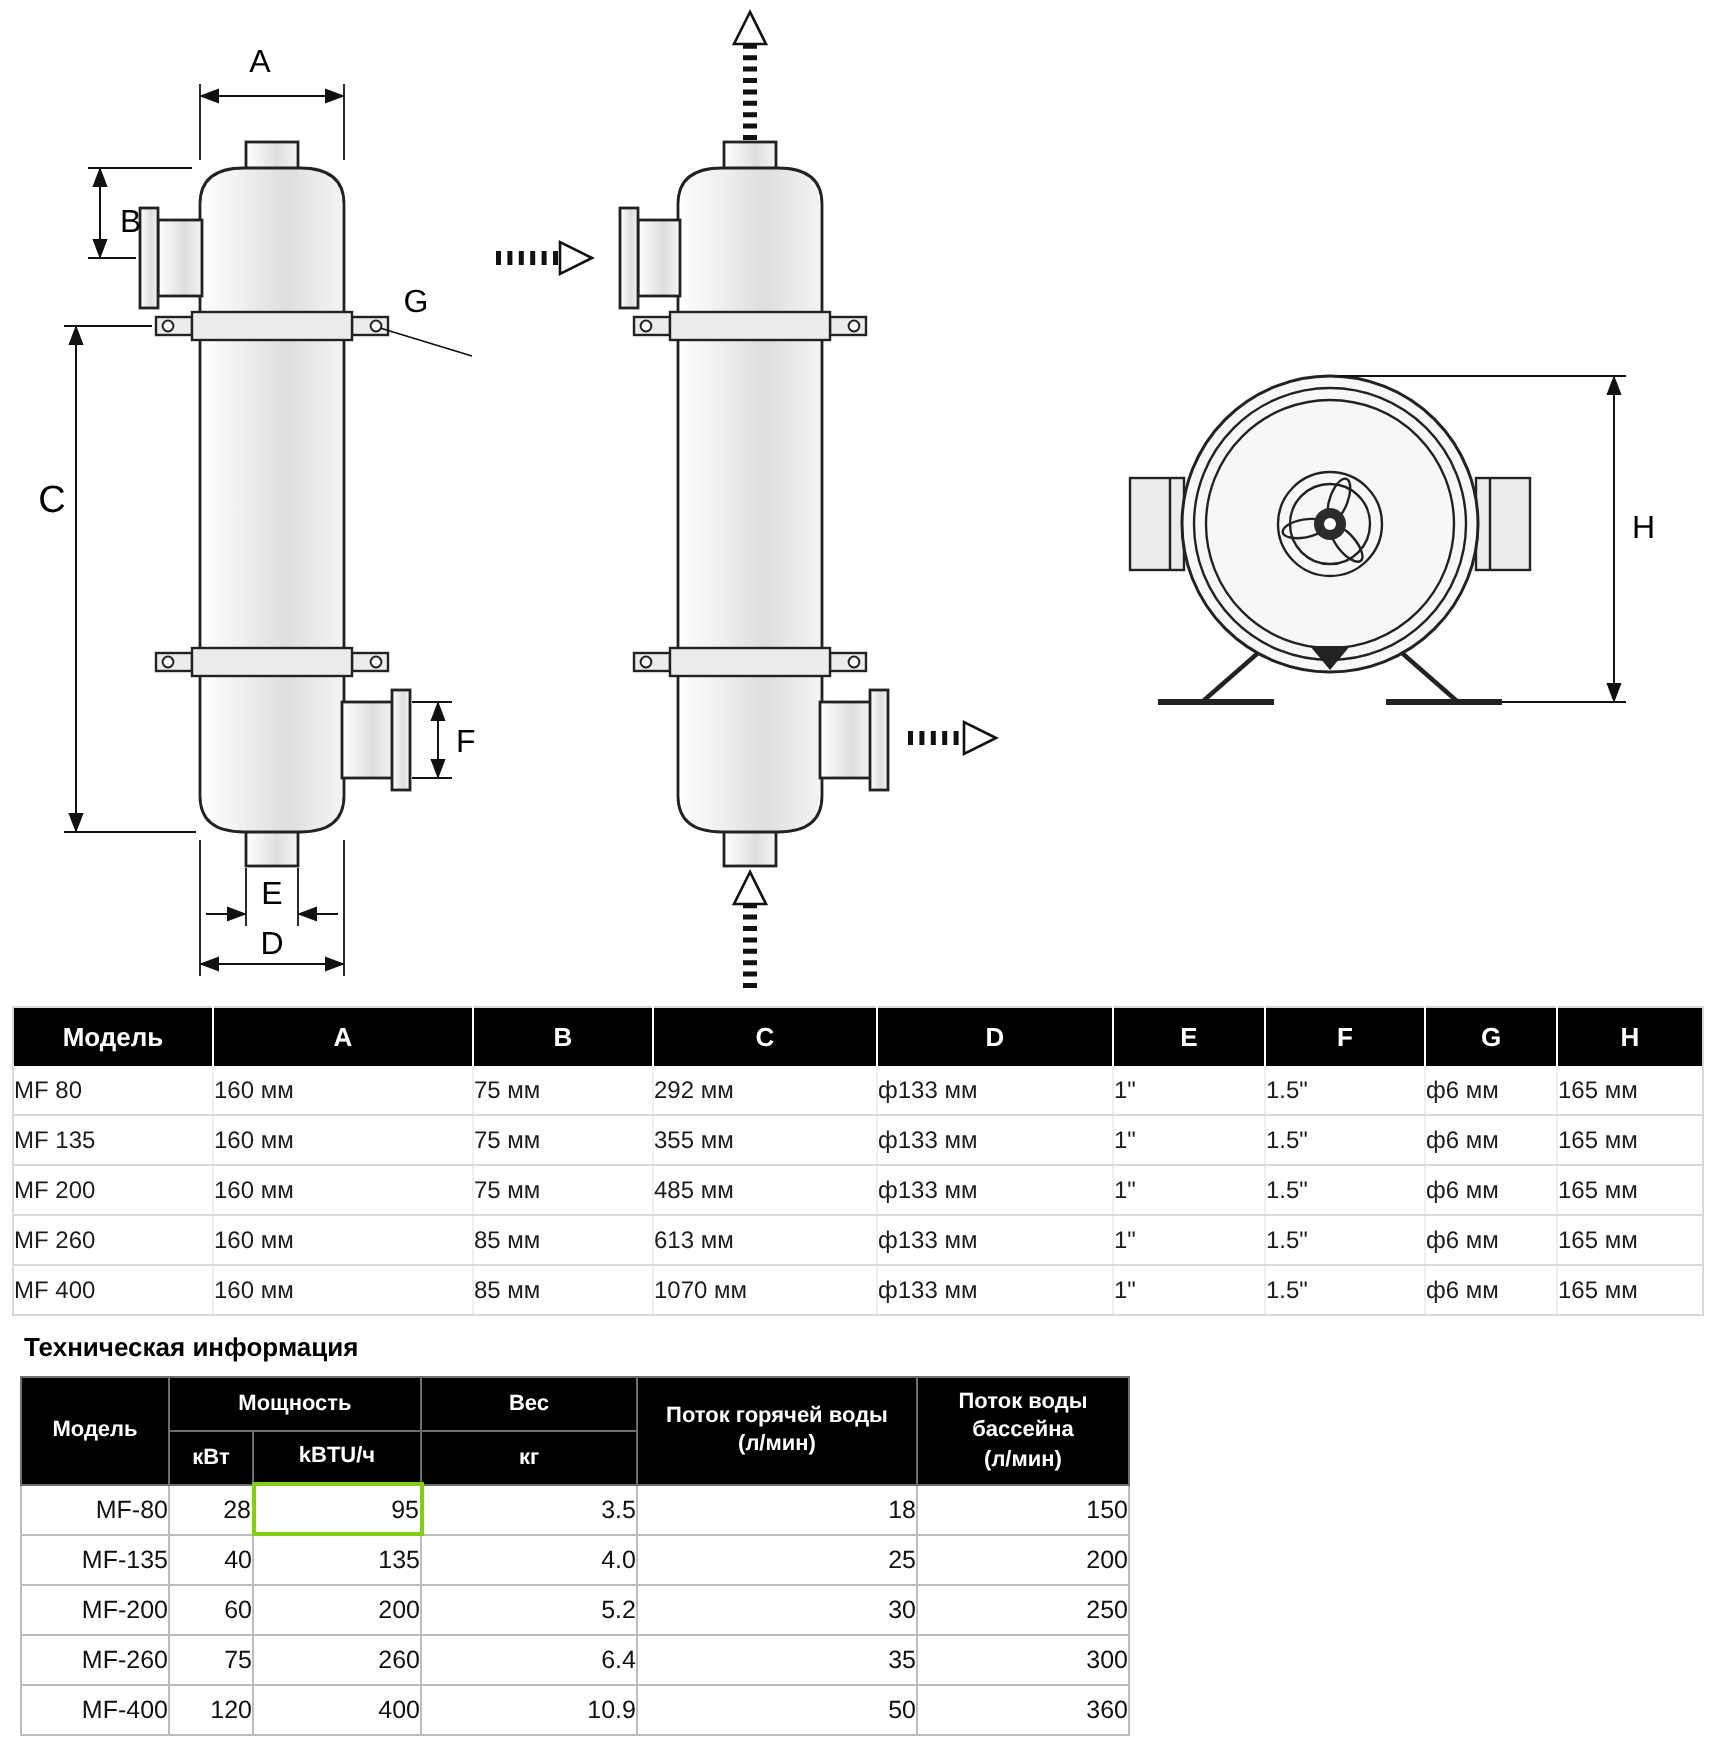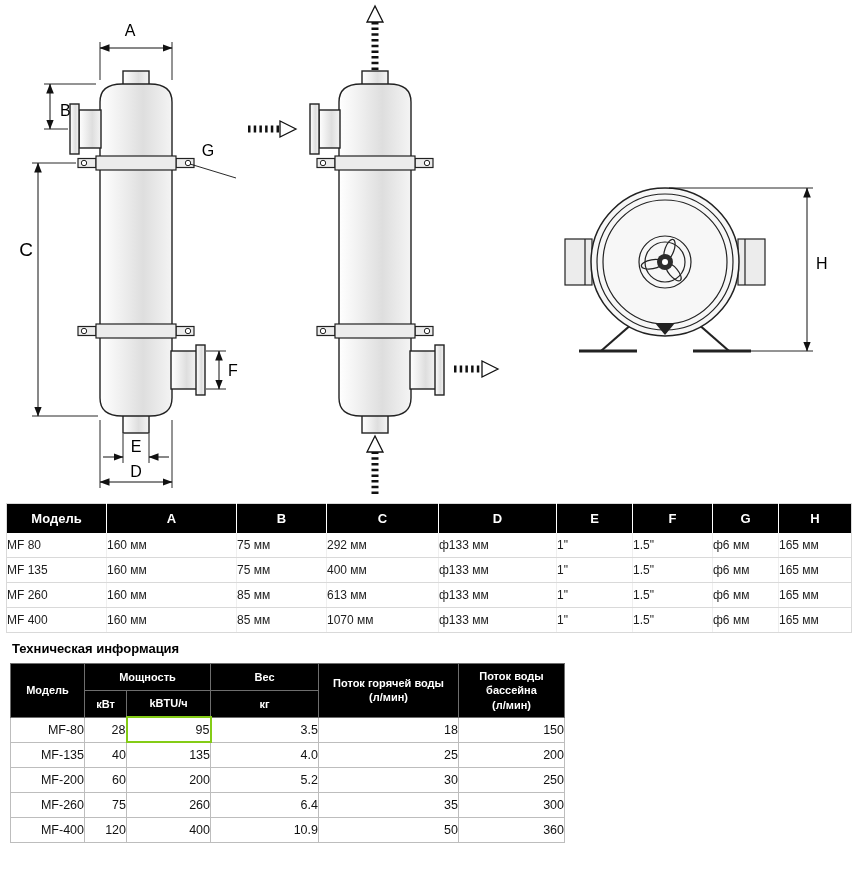--- a/index.html
+++ b/index.html
@@ -258,21 +258,32 @@
         <td>ф133 мм</td>
         <td>1"</td>
         <td>1.5"</td>
         <td>ф6 мм</td>
         <td>165 мм</td>
       </tr>
       <tr>
         <td>MF 135</td>
         <td>160 мм</td>
         <td>75 мм</td>
-        <td>400 мм</td>
+        <td>355 мм</td>
+        <td>ф133 мм</td>
+        <td>1"</td>
+        <td>1.5"</td>
+        <td>ф6 мм</td>
+        <td>165 мм</td>
+      </tr>
+      <tr>
+        <td>MF 200</td>
+        <td>160 мм</td>
+        <td>75 мм</td>
+        <td>485 мм</td>
         <td>ф133 мм</td>
         <td>1"</td>
         <td>1.5"</td>
         <td>ф6 мм</td>
         <td>165 мм</td>
       </tr>
       <tr>
         <td>MF 260</td>
         <td>160 мм</td>
         <td>85 мм</td>

